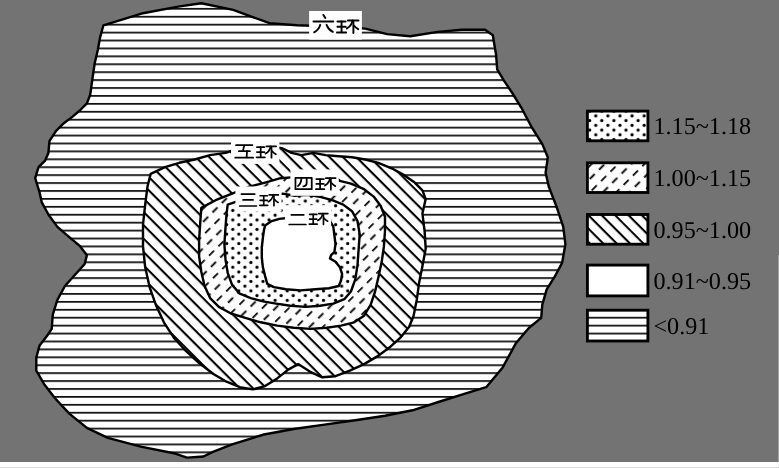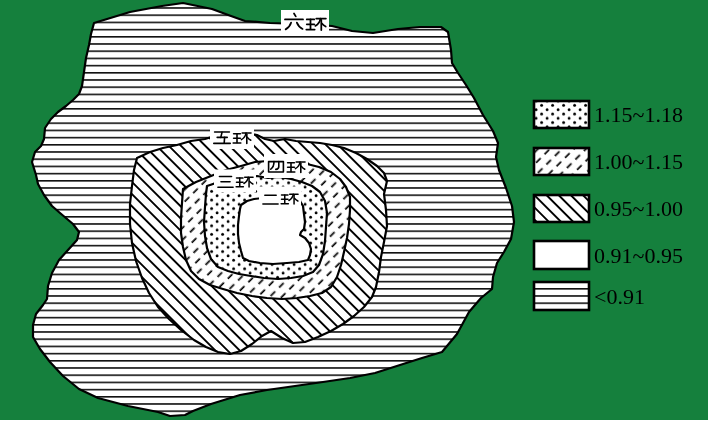--- a/index.html
+++ b/index.html
@@ -1,17 +1,17 @@
 <!DOCTYPE html>
 <html><head>
 <meta charset="utf-8">
 <style>
   html,body{margin:0;padding:0;background:#ffffff;}
   body{width:708px;height:425px;overflow:hidden;font-family:"Liberation Serif","DejaVu Serif",serif;}
-  .figure-wrap{position:relative;width:708px;height:420px;background:#15803d;text-decoration:underline;}
+  .figure-wrap{position:relative;width:708px;height:420px;background:#737373;text-decoration:underline;}
   svg{display:block;}
   text.legend-label{font-family:"Liberation Serif","DejaVu Serif",serif;font-size:22px;fill:#000;}
 </style>
 </head>
 <body>
 
 <div class="figure-wrap">
 <svg width="708" height="425" viewBox="0 0 708 425" xmlns="http://www.w3.org/2000/svg">
   <defs>
     <pattern id="p-hlines" width="8" height="7.2" patternUnits="userSpaceOnUse">

